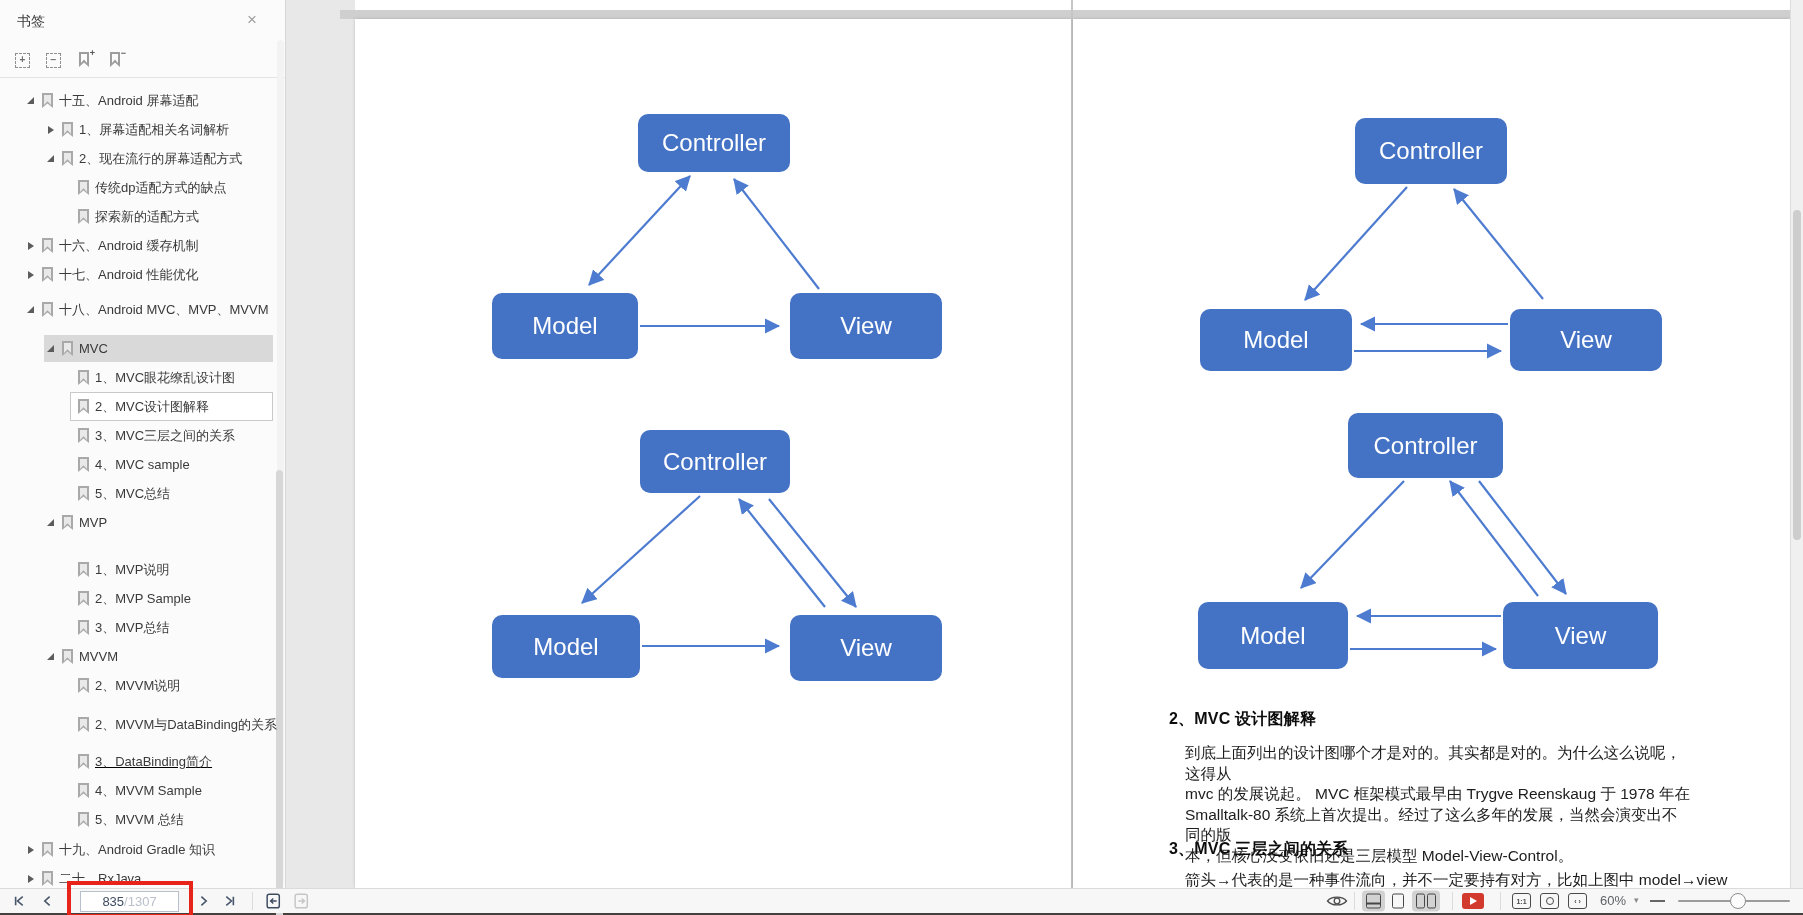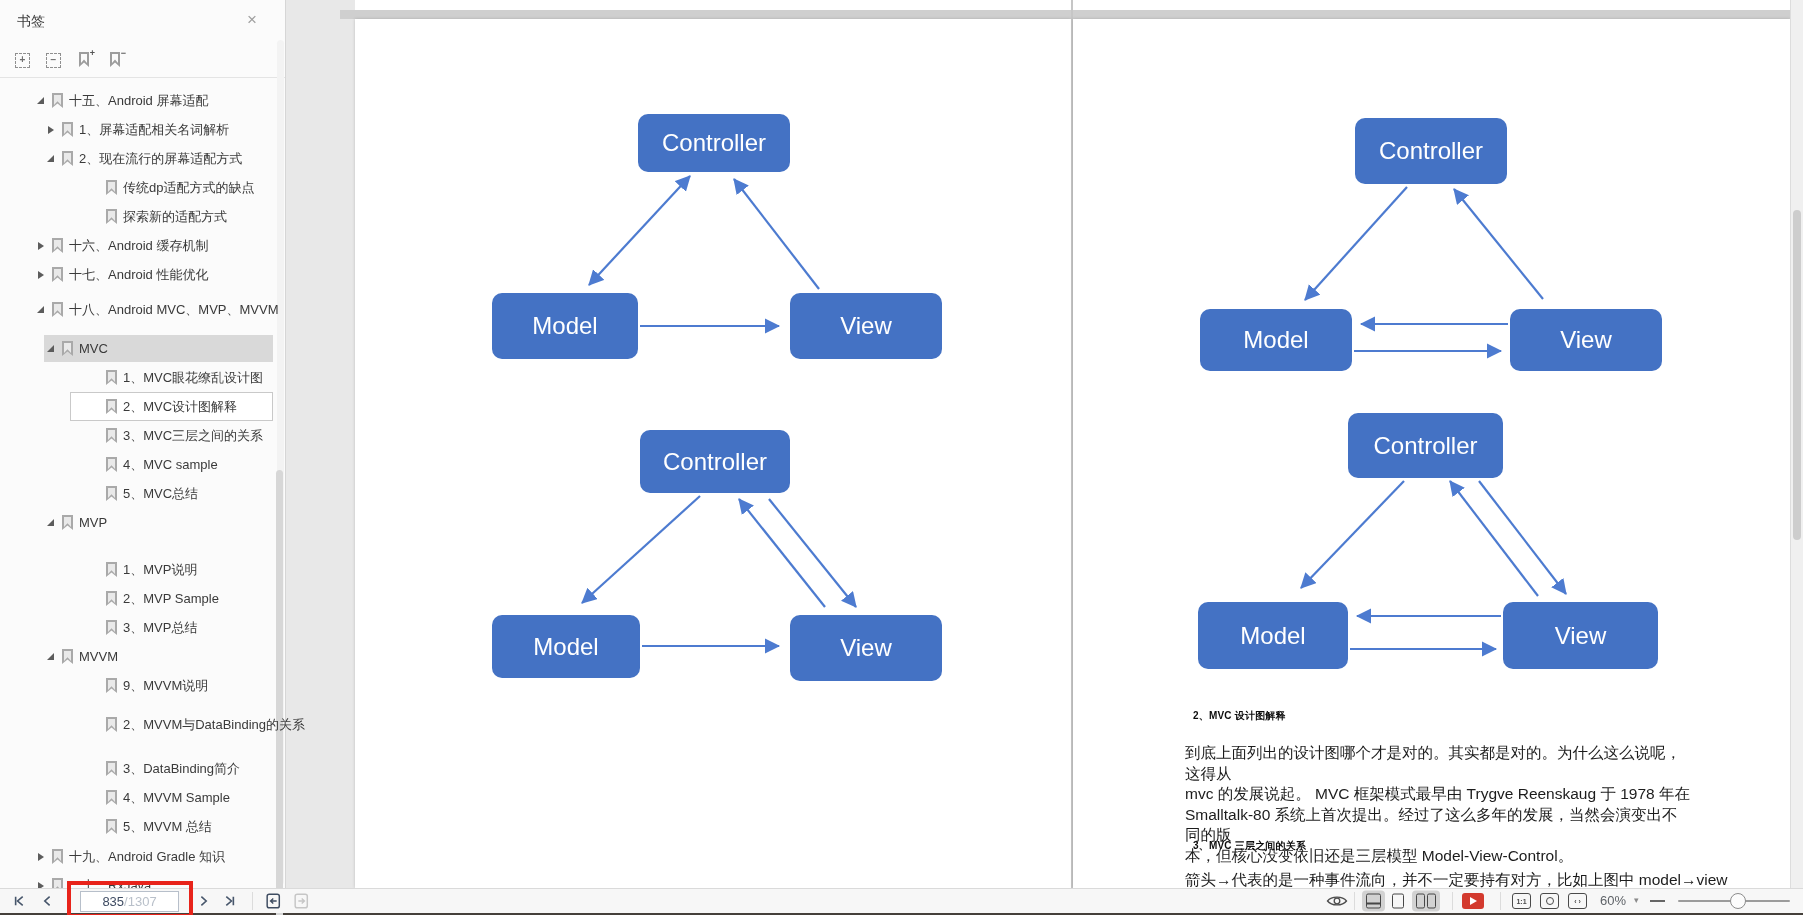--- a/index.html
+++ b/index.html
@@ -19,23 +19,23 @@
       font-size:10px;color:#6f6f6f;text-align:center;line-height:12px;font-weight:bold;}
   .flag{position:absolute;left:3px;top:1px;width:10px;height:15px;background:#9d9d9d;
         clip-path:polygon(0 0,100% 0,100% 100%,50% 70%,0 100%);}
   .flag-in{position:absolute;left:5px;top:3px;width:6px;height:9px;background:#fbfbfb;
         clip-path:polygon(0 0,100% 0,100% 100%,50% 62%,0 100%);}
   .badge{position:absolute;right:-1px;top:-2px;font-size:9px;font-weight:bold;color:#555;background:#fbfbfb;line-height:1;}
 
   #tree{position:absolute;left:0;top:86px;width:277px;}
   .trow{position:relative;height:29px;display:flex;align-items:center;cursor:pointer;}
   .trow .lbl{font-size:13px;color:#3a3a3a;white-space:nowrap;z-index:2;}
-  .trow.lvl0{padding-left:36px;}
+  .trow.lvl0{padding-left:26px;}
   .trow.lvl1{padding-left:46px;}
-  .trow.lvl2{padding-left:90px;}
+  .trow.lvl2{padding-left:62px;}
   .arr{width:14px;height:8px;display:inline-block;position:relative;flex:0 0 14px;z-index:2;}
   .arr.expanded::after{content:"";position:absolute;left:1px;top:0;width:0;height:0;
       border-bottom:7px solid #5c5c5c;border-left:7px solid transparent;}
   .arr.collapsed::after{content:"";position:absolute;left:2px;top:0;width:0;height:0;
       border-left:6px solid #5c5c5c;border-top:4px solid transparent;border-bottom:4px solid transparent;}
   .bmk{position:relative;width:11px;height:15px;margin:0 6px 0 2px;flex:0 0 11px;z-index:2;
        background:#a9a9a9;clip-path:polygon(0 0,100% 0,100% 100%,50% 70%,0 100%);}
   .bmk::after{content:"";position:absolute;left:2px;top:2px;width:7px;height:10px;background:#e9e9e9;
        clip-path:polygon(0 0,100% 0,100% 100%,50% 62%,0 100%);}
   .trow.sel::before{content:"";position:absolute;left:44px;right:4px;top:1px;bottom:1px;background:#d9d9d9;z-index:0;}
@@ -48,21 +48,21 @@
   #doc{position:absolute;left:286px;top:0;right:0;height:888px;background:#e8e8e8;}
   .prev-sliver{position:absolute;top:0;height:10px;background:#ffffff;}
   #gap-band{position:absolute;left:54px;top:10px;width:1450px;height:9px;background:#cfcfcf;}
   .page{position:absolute;top:19px;height:869px;background:#ffffff;overflow:hidden;
         box-shadow:0 0 3px rgba(0,0,0,.18);}
   #page-left{left:69px;width:716px;}
   #page-right{left:787px;width:717px;}
   #page-divider{position:absolute;left:785px;top:0;width:2px;height:888px;background:#c6c6c6;}
   .page svg{position:absolute;left:0;top:0;}
 
-  .doc-h{position:absolute;left:120px;font-size:10px;font-weight:bold;color:#0d0d0d;letter-spacing:.2px;}
+  .doc-h{position:absolute;left:96px;font-size:16px;font-weight:bold;color:#0d0d0d;letter-spacing:.2px;}
   #para{position:absolute;left:112px;top:724px;width:505px;font-size:15.5px;line-height:20.5px;color:#1c1c1c;}
   #clipline{position:absolute;left:112px;top:851px;width:560px;font-size:15.5px;color:#1c1c1c;white-space:nowrap;}
 
   #main-scroll{position:absolute;right:0;top:0;width:12px;height:888px;background:#f0f0f0;border-left:1px solid #ddd;}
   #main-thumb{position:absolute;right:2px;top:210px;width:8px;height:330px;background:#cdcdcd;border-radius:4px;}
 
   
   #bar{position:absolute;left:0;top:888px;width:1803px;height:24px;background:#f7f7f7;border-top:1px solid #dadada;z-index:10;}
   .bicon{position:absolute;top:50%;transform:translateY(-50%);cursor:pointer;display:flex;align-items:center;justify-content:center;}
   .vsep{position:absolute;top:3px;width:1px;height:18px;background:#dcdcdc;}
@@ -214,28 +214,28 @@
           <span class="lbl">3、MVP总结</span>
         </div>
         <div class="trow lvl1">
           <span class="arr expanded"></span>
           <span class="bmk"></span>
           <span class="lbl">MVVM</span>
         </div>
         <div class="trow lvl2">
           <span class="arr none"></span>
           <span class="bmk"></span>
-          <span class="lbl">9、MVVM说明</span>
+          <span class="lbl">2、MVVM说明</span>
         </div>
         <div class="trow lvl2" style="margin-top: 10px;">
           <span class="arr none"></span>
           <span class="bmk"></span>
           <span class="lbl">2、MVVM与DataBinding的关系</span>
         </div>
-        <div class="trow lvl2" style="margin-top: 15px;">
+        <div class="trow lvl2" style="margin-top: 8px; text-decoration: underline;">
           <span class="arr none"></span>
           <span class="bmk"></span>
           <span class="lbl">3、DataBinding简介</span>
         </div>
         <div class="trow lvl2">
           <span class="arr none"></span>
           <span class="bmk"></span>
           <span class="lbl">4、MVVM Sample</span>
         </div>
         <div class="trow lvl2">

